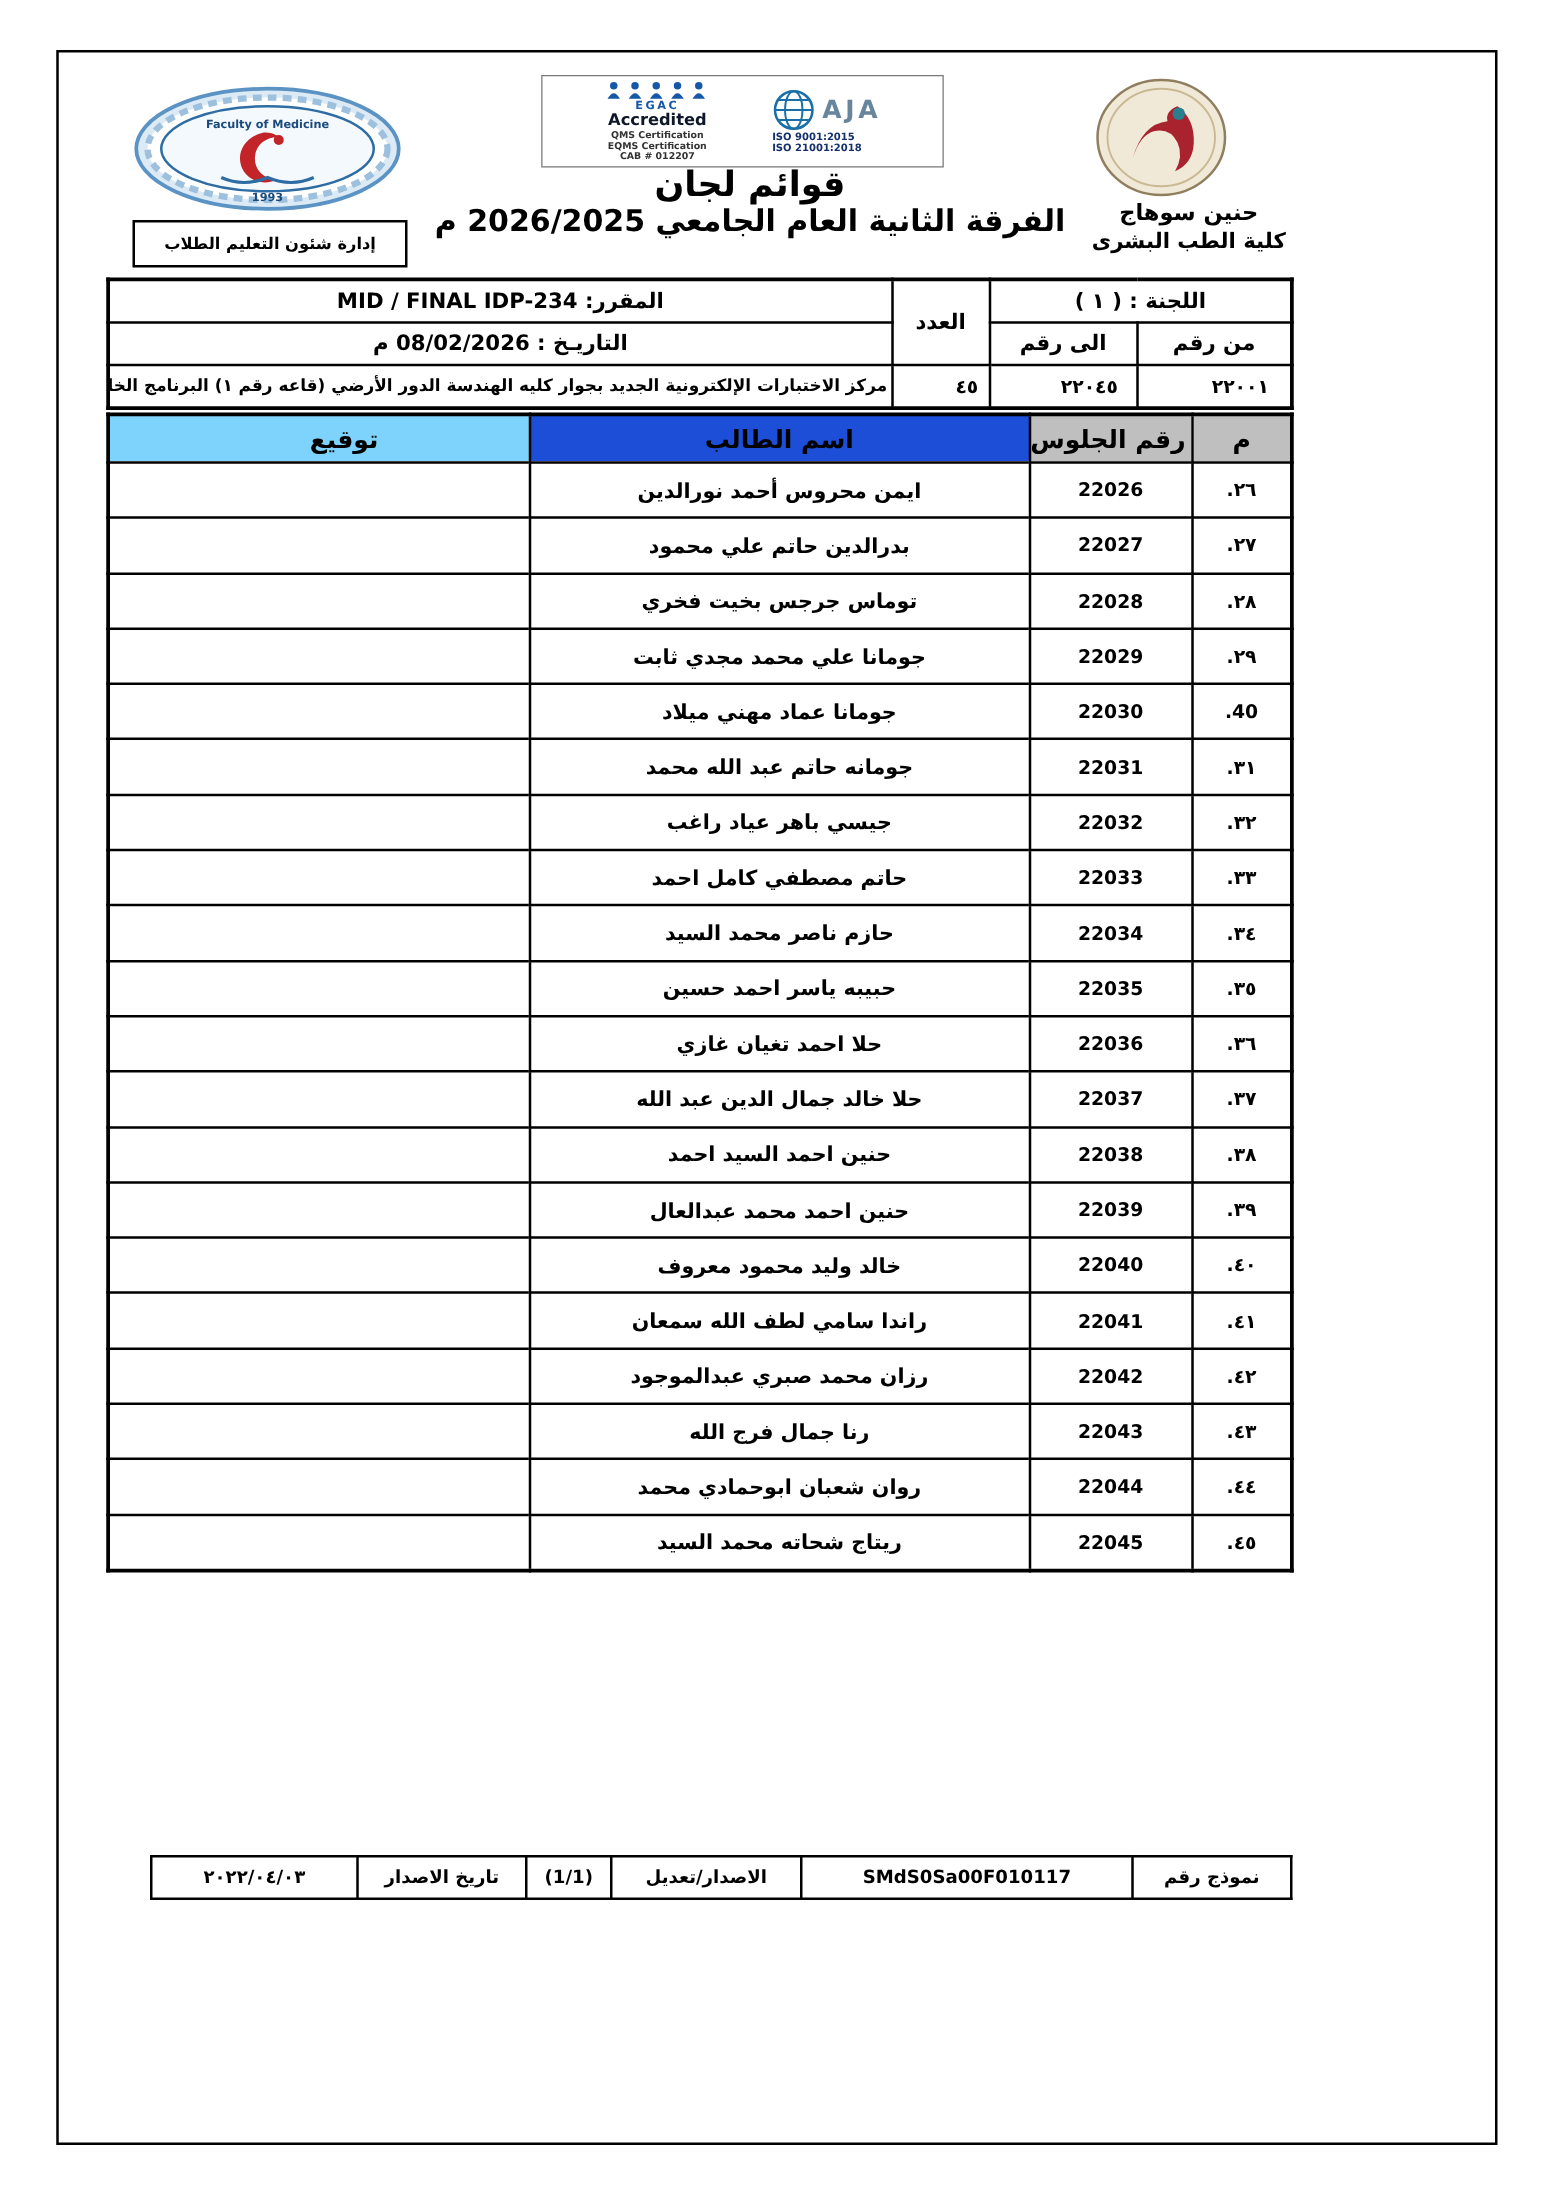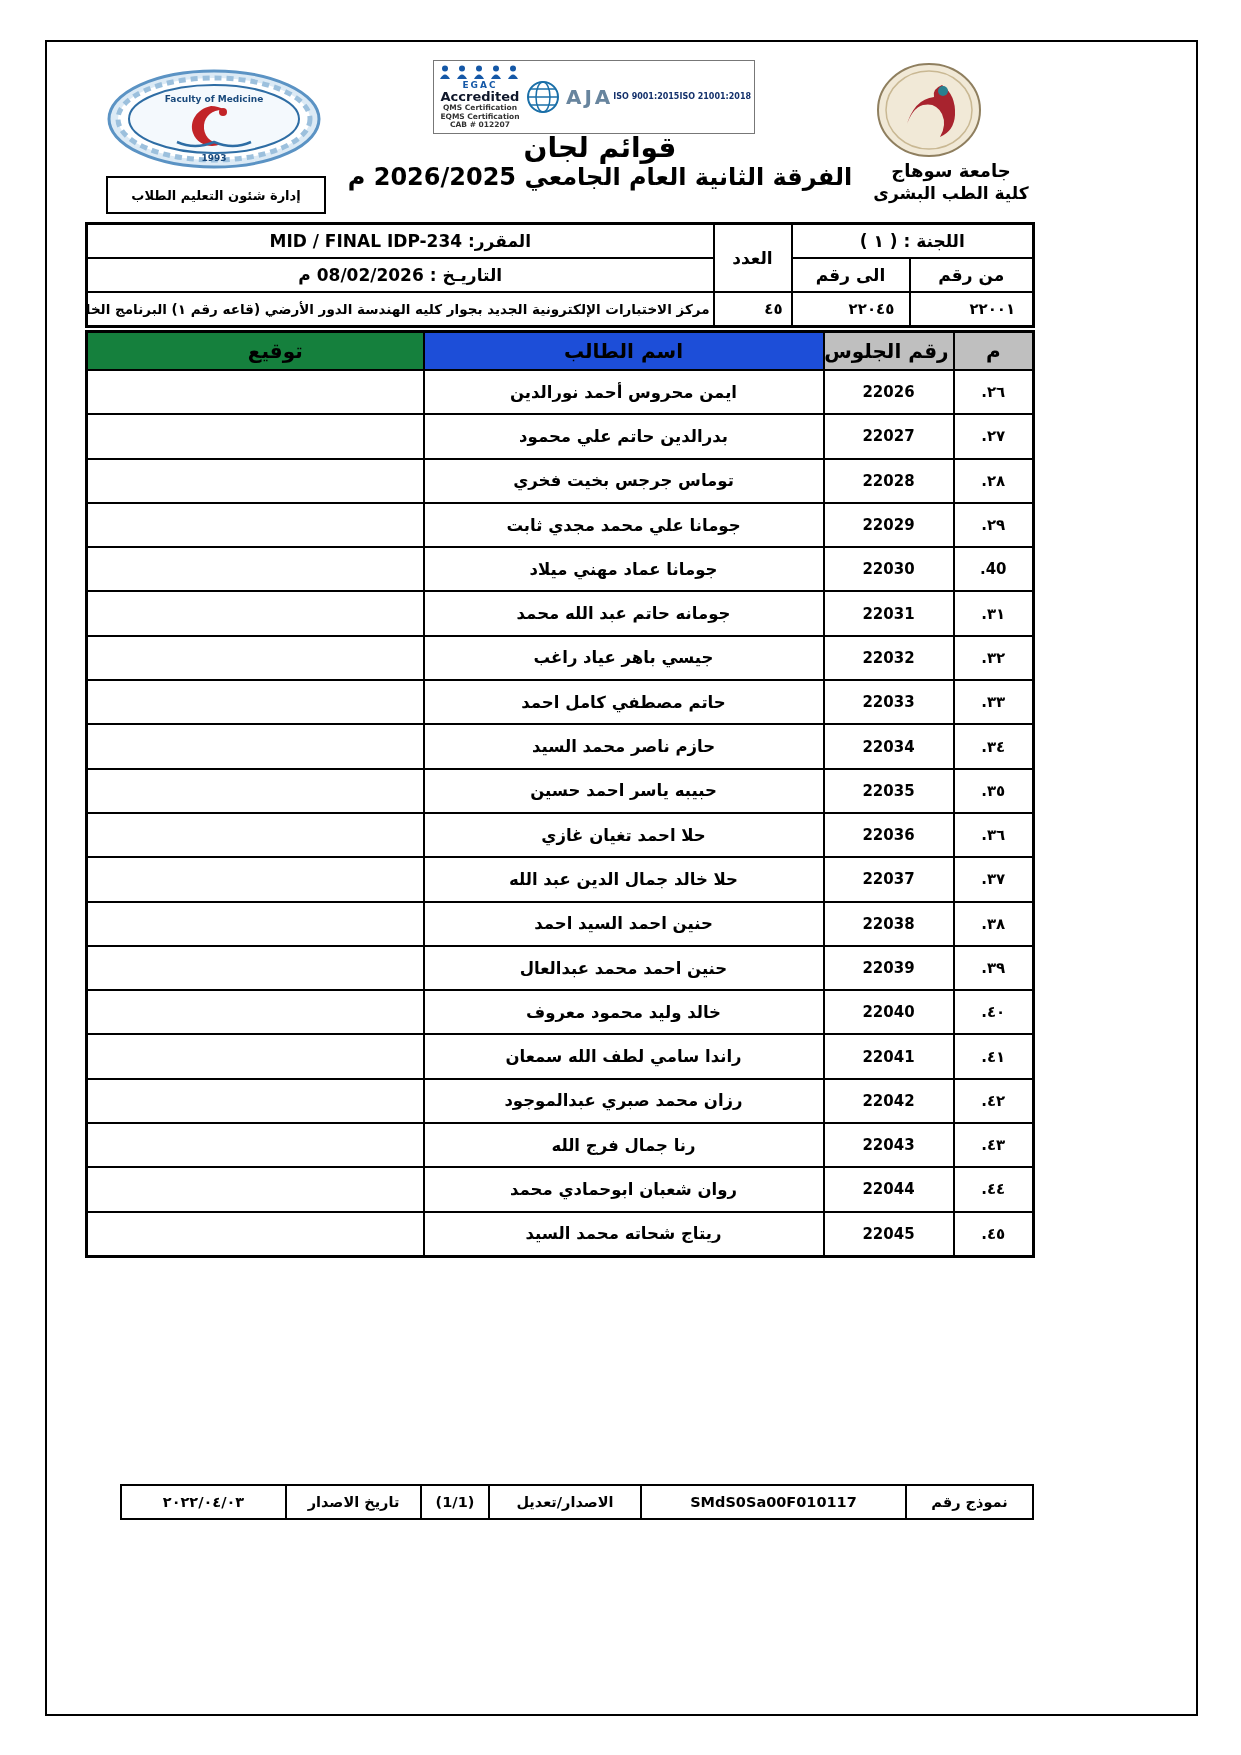--- a/index.html
+++ b/index.html
@@ -11,21 +11,21 @@
   
   .faculty-emblem{left:106px;top:68px;width:216px;height:102px;}
   .admin-box{left:106px;top:176px;width:216px;height:34px;border:2px solid #000;
              display:flex;align-items:center;justify-content:center;font-size:13px;background:#fff;}
   .accred-box{left:433px;top:60px;width:320px;height:72px;border:1px solid #777;background:#fff;
               display:flex;direction:ltr;align-items:center;justify-content:space-evenly;}
   .egac{display:flex;flex-direction:column;align-items:center;line-height:1.12;}
   .egac-name{font-size:9px;color:#1558a7;letter-spacing:2px;}
   .egac-accredited{font-size:13px;color:#0f172a;}
   .egac-line{font-size:7.5px;color:#333;}
-  .aja{display:flex;align-items:center;line-height:1.15;}
+  .aja{display:flex;flex-direction:column;line-height:1.15;}
   .aja-top{display:flex;align-items:center;gap:6px;}
   .aja-name{font-size:20px;color:#68859e;letter-spacing:3px;}
   .aja-iso{font-size:8px;color:#13306b;}
   .doc-title{left:370px;top:131px;width:460px;text-align:center;font-size:28px;}
   .doc-subtitle{left:310px;top:163px;width:580px;text-align:center;font-size:24px;}
   .univ-logo{left:876px;top:62px;width:106px;height:96px;}
   .univ-text{left:856px;top:160px;width:190px;text-align:center;line-height:1.25;}
   .univ-name{font-size:18px;}
   .fac-name{font-size:17px;}
 
@@ -108,21 +108,21 @@
 
   <div class="abs univ-logo">
     <svg width="106" height="96" viewBox="0 0 106 96">
       <ellipse cx="53" cy="48" rx="51" ry="46" fill="#f1e9d7" stroke="#8f7f5f" stroke-width="2"></ellipse>
       <ellipse cx="53" cy="48" rx="43" ry="39" fill="none" stroke="#c9b893" stroke-width="1.5"></ellipse>
       <path d="M30 65 q8 -28 28 -30 q-2 -8 8 -12 q14 10 13 30 q-1 16 -15 22 q7 -12 2 -23 q-6 -12 -19 -9 q-11 3 -17 22 z" fill="#a8232e"></path>
       <circle cx="67" cy="29" r="5" fill="#2a7f8f"></circle>
     </svg>
   </div>
   <div class="abs univ-text">
-    <div class="univ-name">جامعة سوهاج</div>
+    <div class="univ-name">حنين سوهاج</div>
     <div class="fac-name">كلية الطب البشرى</div>
   </div>
 
   <table class="info-table">
     <colgroup>
       <col style="width:124px">
         <col style="width:118px">
         <col style="width:78px">
         <col style="width:627px">
     </colgroup>
@@ -151,21 +151,21 @@
       <col style="width:80px">
         <col style="width:130px">
         <col style="width:400px">
         <col style="width:337px">
     </colgroup>
     <thead>
       <tr>
         <th style="background: rgb(191, 191, 191);">م</th>
         <th style="background: rgb(191, 191, 191);">رقم الجلوس</th>
         <th style="background: #1d4ed8;">اسم الطالب</th>
-        <th style="background: #15803d; padding-left: 44px;">توقيع</th>
+        <th style="background: #7dd3fc; padding-left: 44px;">توقيع</th>
       </tr>
     </thead>
     <tbody>
         <tr>
           <td class="numcol">٢٦.</td>
           <td class="seat">22026</td>
           <td class="name">ايمن محروس أحمد نورالدين</td>
           <td class="sig"></td>
         </tr>
         <tr>

